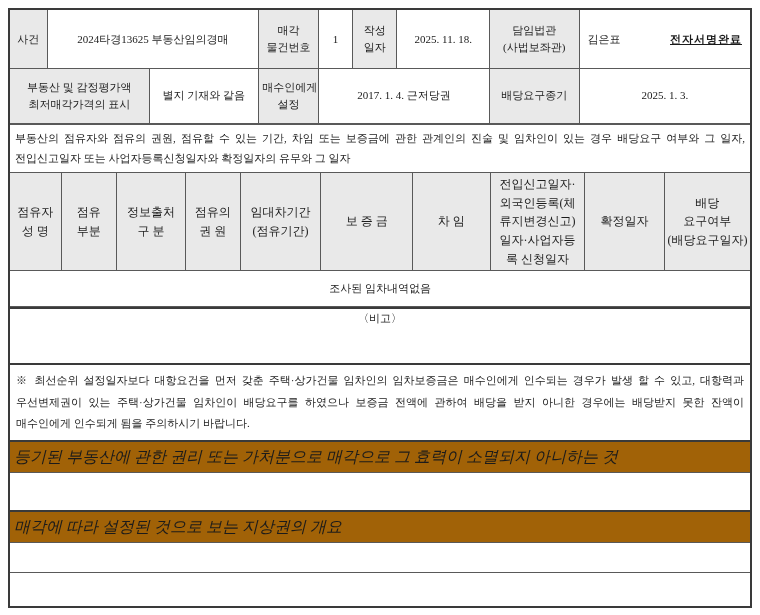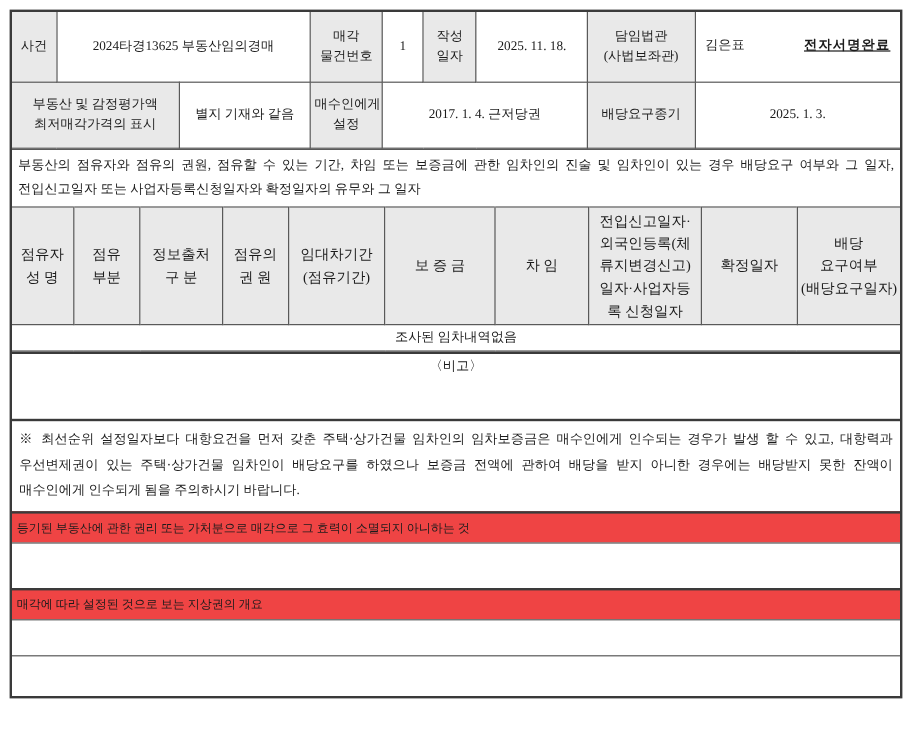--- a/index.html
+++ b/index.html
@@ -33,58 +33,59 @@
     word-break: keep-all;
   }
   table tr:first-child td { border-top: none; }
   table td:first-child { border-left: none; }
   table td:last-child { border-right: none; }
   .gray { background: #e9e9e9; }
   .pre { white-space: pre-line; }
   .info-row1 td { height: 58px; }
   .info-row2 td { height: 55px; }
   .judge-cell { padding: 0 8px; }
-  .judge-inner { display: flex; justify-content: space-between; align-items: flex-end; font-family: Liberation Mono, monospace; }
+  .judge-inner { display: flex; justify-content: space-between; align-items: flex-end; }
   .esign { font-weight: bold; text-decoration: underline; letter-spacing: 1px; }
   .notice {
     border-top: 1px solid #595959;
     font-size: 11px;
     line-height: 1.9;
     padding: 3px 5px;
     text-align: justify;
     min-height: 45px;
     word-break: keep-all;
   }
   .occupant { border-top: 1px solid #595959; }
   .occupant td { height: 84px; font-size: 12px; line-height: 1.55; }
-  .occupant .msg-row td { height: 22px; font-size: 11px; }
+  .occupant .msg-row td { height: 36px; font-size: 11px; }
   .remark {
     border-top: 2px solid #3a3a3a;
     min-height: 40px;
     font-size: 11px;
     padding: 2px 4px;
     text-align: center;
   }
   .warning {
     border-top: 2px solid #3a3a3a;
     font-size: 11px;
     line-height: 1.95;
     padding: 5px 6px;
     text-align: justify;
     min-height: 72px;
     word-break: keep-all;
     margin-top: 16px;
   }
   .sec-header {
     border-top: 2px solid #3a3a3a;
-    background: #ef4444;
-    font-size: 10px;
+    background: #a16207;
+    font-size: 16px;
     padding: 5px 4px 4px 4px;
     min-height: 26px;
     text-align: left;
+    font-style: italic;
   }
   .sec-body {
     border-top: 1px solid #595959;
     min-height: 38px;
     font-size: 11px;
   }
   .sec-body.b2 { min-height: 30px; }
   .sec-body.b3 { min-height: 34px; }
 </style>
 </head>
@@ -132,21 +133,21 @@
         <td>별지 기재와 같음</td>
         <td class="gray pre">매수인에게
 설정</td>
         <td colspan="3">2017. 1. 4. 근저당권</td>
         <td class="gray">배당요구종기</td>
         <td>2025. 1. 3.</td>
       </tr>
     </tbody>
       </table>
 
-    <div class="notice">부동산의 점유자와 점유의 권원, 점유할 수 있는 기간, 차임 또는 보증금에 관한 임차인의 진술 및 임차인이 있는 경우 배당요구 여부와 그 일자, 전입신고일자 또는 사업자등록신청일자와 확정일자의 유무와 그 일자</div>
+    <div class="notice">부동산의 점유자와 점유의 권원, 점유할 수 있는 기간, 차임 또는 보증금에 관한 관계인의 진술 및 임차인이 있는 경우 배당요구 여부와 그 일자, 전입신고일자 또는 사업자등록신청일자와 확정일자의 유무와 그 일자</div>
 
     <table class="occupant">
       <colgroup>
         <col style="width:6.9%">
           <col style="width:7.5%">
           <col style="width:9.3%">
         <col style="width:7.4%">
           <col style="width:10.9%">
           <col style="width:12.4%">
         <col style="width:10.5%">

